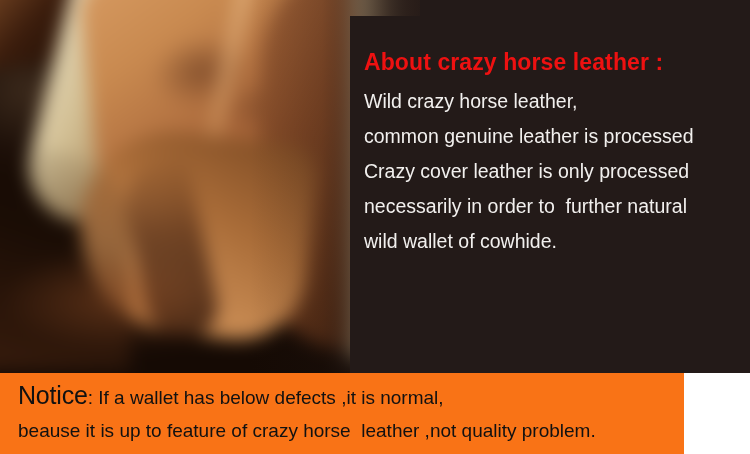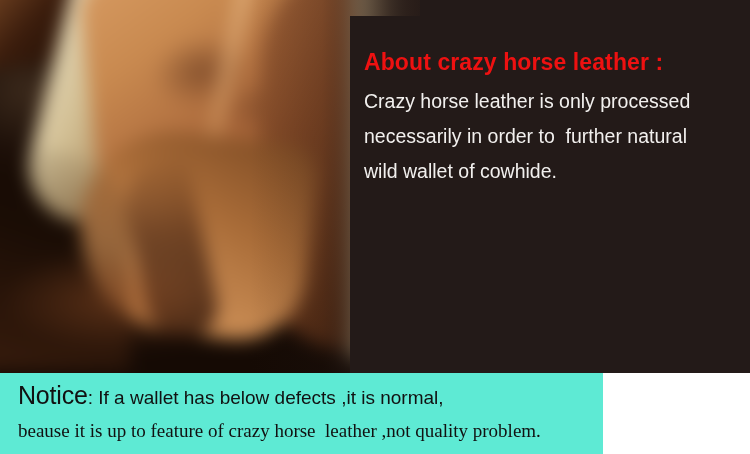--- a/index.html
+++ b/index.html
@@ -207,44 +207,43 @@
     color: #f2f0ee;
     font-weight: 400;
     white-space: pre;
   }
 
   
   .notice {
     position: absolute;
     left: 0;
     top: 373px;
-    width: 603px;
+    width: 684px;
     height: 81px;
-    background: #5eead4;
+    background: #f97316;
   }
   .notice-line1 {
     position: absolute;
     left: 18px;
     top: 8px;
     font-size: 19px;
     color: #111111;
     white-space: pre;
   }
   .notice-word {
     font-size: 25px;
     letter-spacing: -.2px;
   }
   .notice-line2 {
     position: absolute;
     left: 18px;
     top: 47px;
     font-size: 19px;
     color: #111111;
     white-space: pre;
-    font-family: Liberation Serif, serif;
   }
 </style>
 </head>
 <body>
 
 <div id="page">
 
   <div class="banner">
 
     <div class="photo">
@@ -265,21 +264,23 @@
     </div>
 
     <div class="photo-fade"></div>
 
     <div class="panel">
       <div class="panel-inner">
 
         <div class="heading">About crazy horse leather :</div>
 
         <div class="body-lines">
-          <div class="body-line">Crazy horse leather is only processed</div>
+          <div class="body-line">Wild crazy horse leather,</div>
+          <div class="body-line">common genuine leather is processed</div>
+          <div class="body-line">Crazy cover leather is only processed</div>
           <div class="body-line">necessarily in order to  further natural</div>
           <div class="body-line">wild wallet of cowhide.</div>
         </div>
 
       </div>
     </div>
   </div>
 
   <div class="notice">
     <div class="notice-line1"><span class="notice-word">Notice</span><span>: If a wallet has below defects ,it is normal,</span></div>

